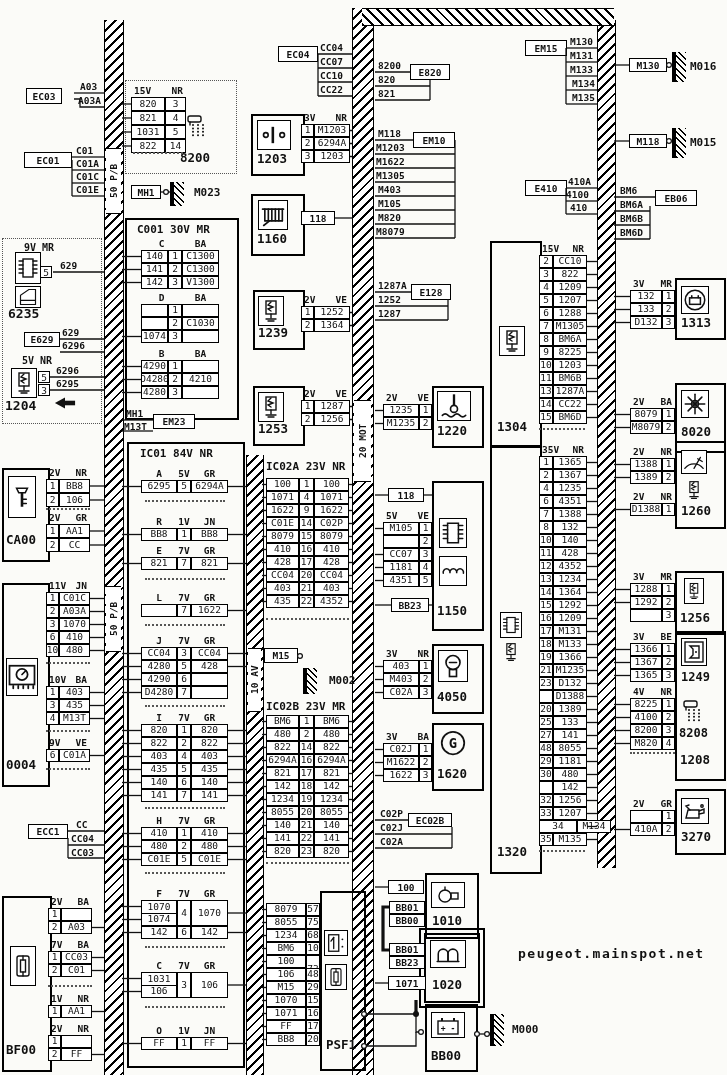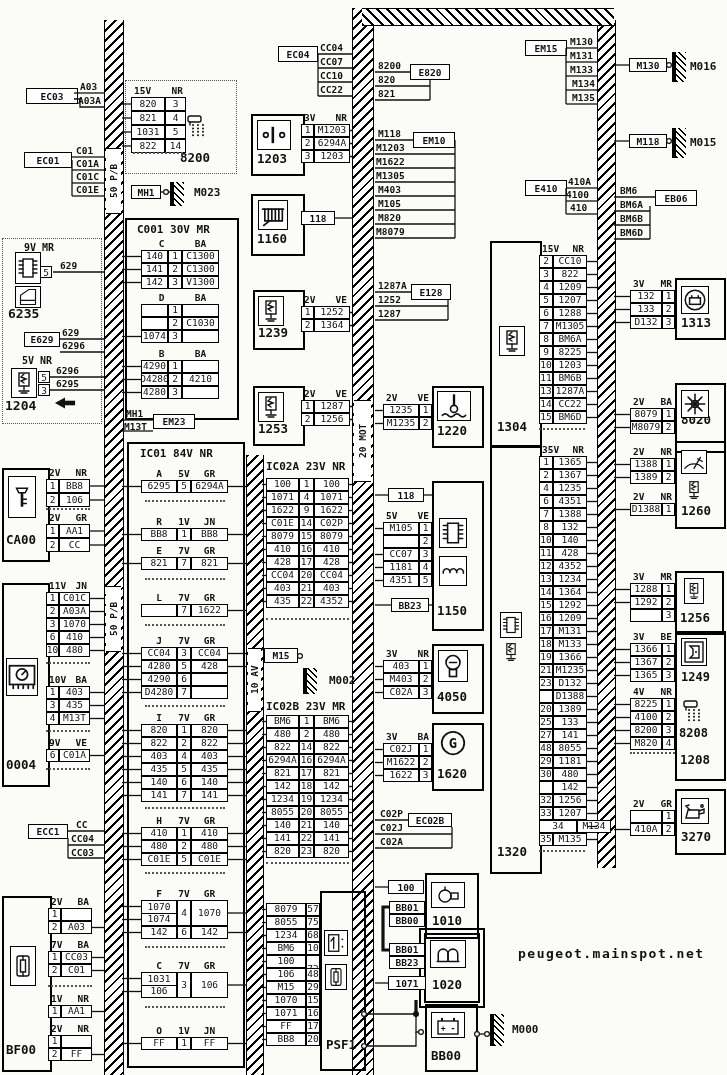--- a/index.html
+++ b/index.html
@@ -385,21 +385,21 @@
     <div class="clabel" style="left: 432px; top: 913px;">1010</div>
     <div class="cbox dbl" style="left: 424px; top: 933px; width: 52px; height: 66px;"></div>
     <div class="clabel" style="left: 432px; top: 977px;">1020</div>
     <div class="cbox" style="left: 425px; top: 1004px; width: 49px; height: 64px;"></div>
     <div class="clabel" style="left: 431px; top: 1048px;">BB00</div>
     <div class="cbox" style="left: 490px; top: 241px; width: 48px; height: 202px;"></div>
     <div class="clabel" style="left: 497px; top: 419px;">1304</div>
     <div class="cbox" style="left: 675px; top: 278px; width: 47px; height: 58px;"></div>
     <div class="clabel" style="left: 681px; top: 315px;">1313</div>
     <div class="cbox" style="left: 675px; top: 383px; width: 47px; height: 66px;"></div>
-    <div class="clabel" style="left: 681px; top: 412px;">8020</div>
+    <div class="clabel" style="left: 681px; top: 424px;">8020</div>
     <div class="cbox" style="left: 490px; top: 446px; width: 48px; height: 424px;"></div>
     <div class="clabel" style="left: 497px; top: 844px;">1320</div>
     <div class="cbox" style="left: 675px; top: 441px; width: 47px; height: 84px;"></div>
     <div class="clabel" style="left: 681px; top: 503px;">1260</div>
     <div class="cbox" style="left: 675px; top: 571px; width: 45px; height: 60px;"></div>
     <div class="clabel" style="left: 680px; top: 610px;">1256</div>
     <div class="cbox" style="left: 675px; top: 631px; width: 47px; height: 146px;"></div>
     <div class="clabel" style="left: 680px; top: 752px;">1208</div>
     <div class="cbox" style="left: 675px; top: 789px; width: 47px; height: 62px;"></div>
     <div class="clabel" style="left: 681px; top: 829px;">3270</div>
@@ -1303,21 +1303,21 @@
       <span>GR</span>
     </div>
     <div class="trow" style="left: 630px; top: 810px; width: 45px; height: 13px;">
       <div class="tcell" style="width: 32px; height: 13px;"></div>
       <div class="tcell" style="width: 13px; height: 13px;">1</div>
     </div>
     <div class="trow" style="left: 630px; top: 823px; width: 45px; height: 13px;">
       <div class="tcell" style="width: 32px; height: 13px;">410A</div>
       <div class="tcell" style="width: 13px; height: 13px;">2</div>
     </div>
-    <div class="tag" style="left: 26px; top: 88px; width: 52px; height: 16px;">EC03</div>
+    <div class="tag" style="left: 26px; top: 88px; width: 36px; height: 16px;">EC03</div>
     <div class="tag" style="left: 24px; top: 152px; width: 48px; height: 16px;">EC01</div>
     <div class="tag" style="left: 24px; top: 332px; width: 36px; height: 15px;">E629</div>
     <div class="tag" style="left: 28px; top: 824px; width: 40px; height: 15px;">ECC1</div>
     <div class="tag" style="left: 131px; top: 185px; width: 30px; height: 14px;">MH1</div>
     <div class="tag" style="left: 153px; top: 414px; width: 42px; height: 15px;">EM23</div>
     <div class="tag" style="left: 278px; top: 46px; width: 40px; height: 16px;">EC04</div>
     <div class="tag" style="left: 410px; top: 64px; width: 40px; height: 16px;">E820</div>
     <div class="tag" style="left: 413px; top: 132px; width: 42px; height: 16px;">EM10</div>
     <div class="tag" style="left: 411px; top: 284px; width: 40px; height: 16px;">E128</div>
     <div class="tag" style="left: 264px; top: 648px; width: 34px; height: 15px;">M15</div>

